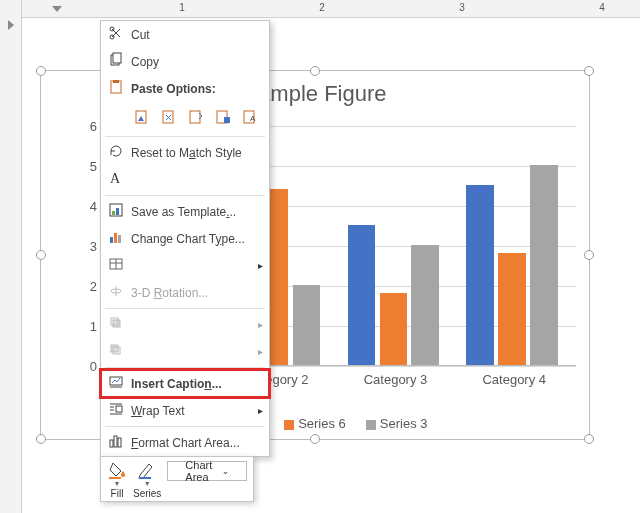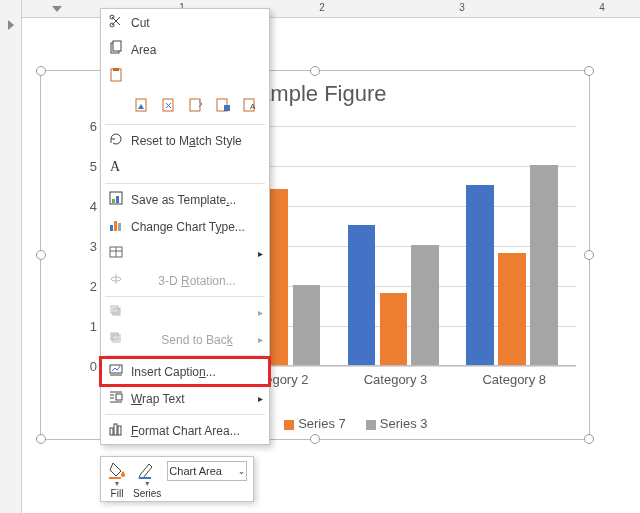--- a/index.html
+++ b/index.html
@@ -65,47 +65,48 @@
   .legend {
     position: absolute; bottom: 8px; left: 0; right: 0;
     text-align: center; font-size: 13px; color: #595959;
   }
   .legend .litem { display: inline-block; margin: 0 10px; }
   .legend .sw { display: inline-block; width: 10px; height: 10px; margin-right: 4px; vertical-align: middle; }
 
   
   .ctx {
     position: absolute;
-    left: 100px; top: 8px;
+    left: 100px; top: 20px;
     width: 170px;
     background: #fff;
     border: 1px solid #c5c5c5;
     box-shadow: 3px 3px 6px rgba(0,0,0,0.2);
     z-index: 100;
     font-size: 12px;
   }
   .ctx .row {
     display: flex; align-items: center;
     padding: 4px 6px 4px 4px;
     position: relative;
     min-height: 22px;
   }
   .ctx .row .iconcell { width: 22px; text-align: center; }
   .ctx .row .label { flex: 1; padding-left: 4px; color: #444; }
   .ctx .row .label u { text-decoration: underline; }
   .ctx .row.disabled { color: #a5a5a5; pointer-events: none; }
-  .ctx .row.disabled .label { color: #a5a5a5; text-align: center; }
+  .ctx .row.disabled .label { color: #a5a5a5; }
   .ctx .row.bold .label { font-weight: bold; }
   .ctx .sep { height: 0; border-top: 1px solid #e1e1e1; margin: 2px 4px; }
   .ctx .arrow { position: absolute; right: 6px; font-size: 10px; }
   .ctx .paste-row { padding: 4px 8px 6px 30px; display:flex; gap: 6px; }
   .ctx .paste-row .pbtn { width: 22px; height:22px; display:flex;align-items:center;justify-content:center;}
   .ctx .highlight {
     outline: 3px solid #e22929;
     outline-offset: -1px;
+    font-weight: bold;
   }
   .icon-svg { width:16px; height:16px; }
 
   
   .mini-tb {
     position: absolute;
     left: 100px; top: 456px;
     background: #fff;
     border: 1px solid #c5c5c5;
     box-shadow: 2px 2px 6px rgba(0,0,0,0.2);
@@ -113,21 +114,21 @@
     display: flex;
     align-items: flex-start;
     z-index: 100;
     font-size: 10px;
     gap: 6px;
   }
   .mini-tb .tb-btn { display:flex; flex-direction:column; align-items:center; }
   .mini-tb .tb-btn .caret { font-size:8px; color:#666;}
   .mini-tb .dd {
     border: 1px solid #bbb;
-    width: 80px; height: 20px; padding: 1px 1px;
+    width: 80px; height: 20px; padding: 1px 17px;
     font-size: 11px; display:flex;align-items:center;justify-content:space-between;
   }
 </style>
 </head>
 <body>
 
 <div class="vbar">
   <div class="vind"></div>
 </div>
 
@@ -187,54 +188,55 @@
         <div class="cat-group" style="left: 75%;">
           <div class="bar s1" style="height: 180px; background: rgb(68, 114, 196);"></div>
           <div class="bar s2" style="height: 112px; background: rgb(237, 125, 49);"></div>
           <div class="bar s3" style="height: 200px; background: rgb(165, 165, 165);"></div>
         </div>
       </div>
     <div class="x-axis" id="xaxis">
         <div class="xlabel" style="left: 0%;">Category 1</div>
         <div class="xlabel" style="left: 25%;">Category 2</div>
         <div class="xlabel" style="left: 50%;">Category 3</div>
-        <div class="xlabel" style="left: 75%;">Category 8</div>
-      </div>
-  </div>
-
-  <div class="legend" id="legend"><span class="litem"><span class="sw" style="background: rgb(68, 114, 196);"></span><span>Series 1</span></span><span class="litem"><span class="sw" style="background: rgb(237, 125, 49);"></span><span>Series 7</span></span><span class="litem"><span class="sw" style="background: rgb(165, 165, 165);"></span><span>Series 3</span></span></div>
+        <div class="xlabel" style="left: 75%;">Category 4</div>
+      </div>
+  </div>
+
+  <div class="legend" id="legend"><span class="litem"><span class="sw" style="background: rgb(68, 114, 196);"></span><span>Series 1</span></span><span class="litem"><span class="sw" style="background: rgb(237, 125, 49);"></span><span>Series 6</span></span><span class="litem"><span class="sw" style="background: rgb(165, 165, 165);"></span><span>Series 3</span></span></div>
 </div>
 
 <div class="ctx">
   <div class="row">
     <span class="iconcell">
       <svg class="icon-svg" viewBox="0 0 16 16">
           <path d="M4 4l8 8M12 4l-8 8" stroke="#444" stroke-width="1" fill="none"></path>
           <circle cx="4" cy="12" r="2" fill="none" stroke="#444"></circle>
           <circle cx="4" cy="4" r="2" fill="none" stroke="#444"></circle>
         </svg>
     </span>
     <span class="label"><span>Cut</span></span>
   </div>
   <div class="row">
     <span class="iconcell">
       <svg class="icon-svg" viewBox="0 0 16 16">
           <rect x="3" y="3" width="8" height="10" fill="none" stroke="#444"></rect>
           <rect x="5" y="1" width="8" height="10" fill="#fff" stroke="#444"></rect>
         </svg>
     </span>
-    <span class="label"><span>Area</span></span>
+    <span class="label"><span>Copy</span></span>
   </div>
   <div class="row bold">
     <span class="iconcell">
       <svg class="icon-svg" viewBox="0 0 16 16">
           <rect x="3" y="2" width="10" height="12" fill="none" stroke="#C66A2B"></rect>
           <rect x="5" y="1" width="6" height="3" fill="#C66A2B"></rect>
         </svg>
     </span>
+    <span class="label"><span>Paste Options:</span></span>
   </div>
   <div class="paste-row">
     <div class="pbtn">
         <svg class="icon-svg" viewBox="0 0 16 16">
           <rect x="2" y="2" width="10" height="12" fill="none" stroke="#C66A2B"></rect>
           <path d="M4 12l3-5 3 5" fill="#4472C4"></path>
         </svg>
       </div>
     <div class="pbtn">
         <svg class="icon-svg" viewBox="0 0 16 16">
@@ -328,21 +330,20 @@
     </span>
     <span class="arrow">▸</span>
   </div>
   <div class="row disabled">
     <span class="iconcell">
       <svg class="icon-svg" viewBox="0 0 16 16">
           <rect x="3" y="3" width="7" height="7" fill="#ddd" stroke="#bbb"></rect>
           <rect x="5" y="5" width="7" height="7" fill="none" stroke="#bbb"></rect>
         </svg>
     </span>
-    <span class="label">Send to Bac<u>k</u></span>
     <span class="arrow">▸</span>
   </div>
   <div class="sep"></div>
   <div class="row highlight">
     <span class="iconcell">
       <svg class="icon-svg" viewBox="0 0 16 16">
           <rect x="2" y="3" width="12" height="8" fill="none" stroke="#444"></rect>
           <path d="M4 9l3-3 2 2 3-4" stroke="#4472C4" fill="none"></path>
           <line x1="2" y1="13" x2="14" y2="13" stroke="#444"></line>
         </svg>

